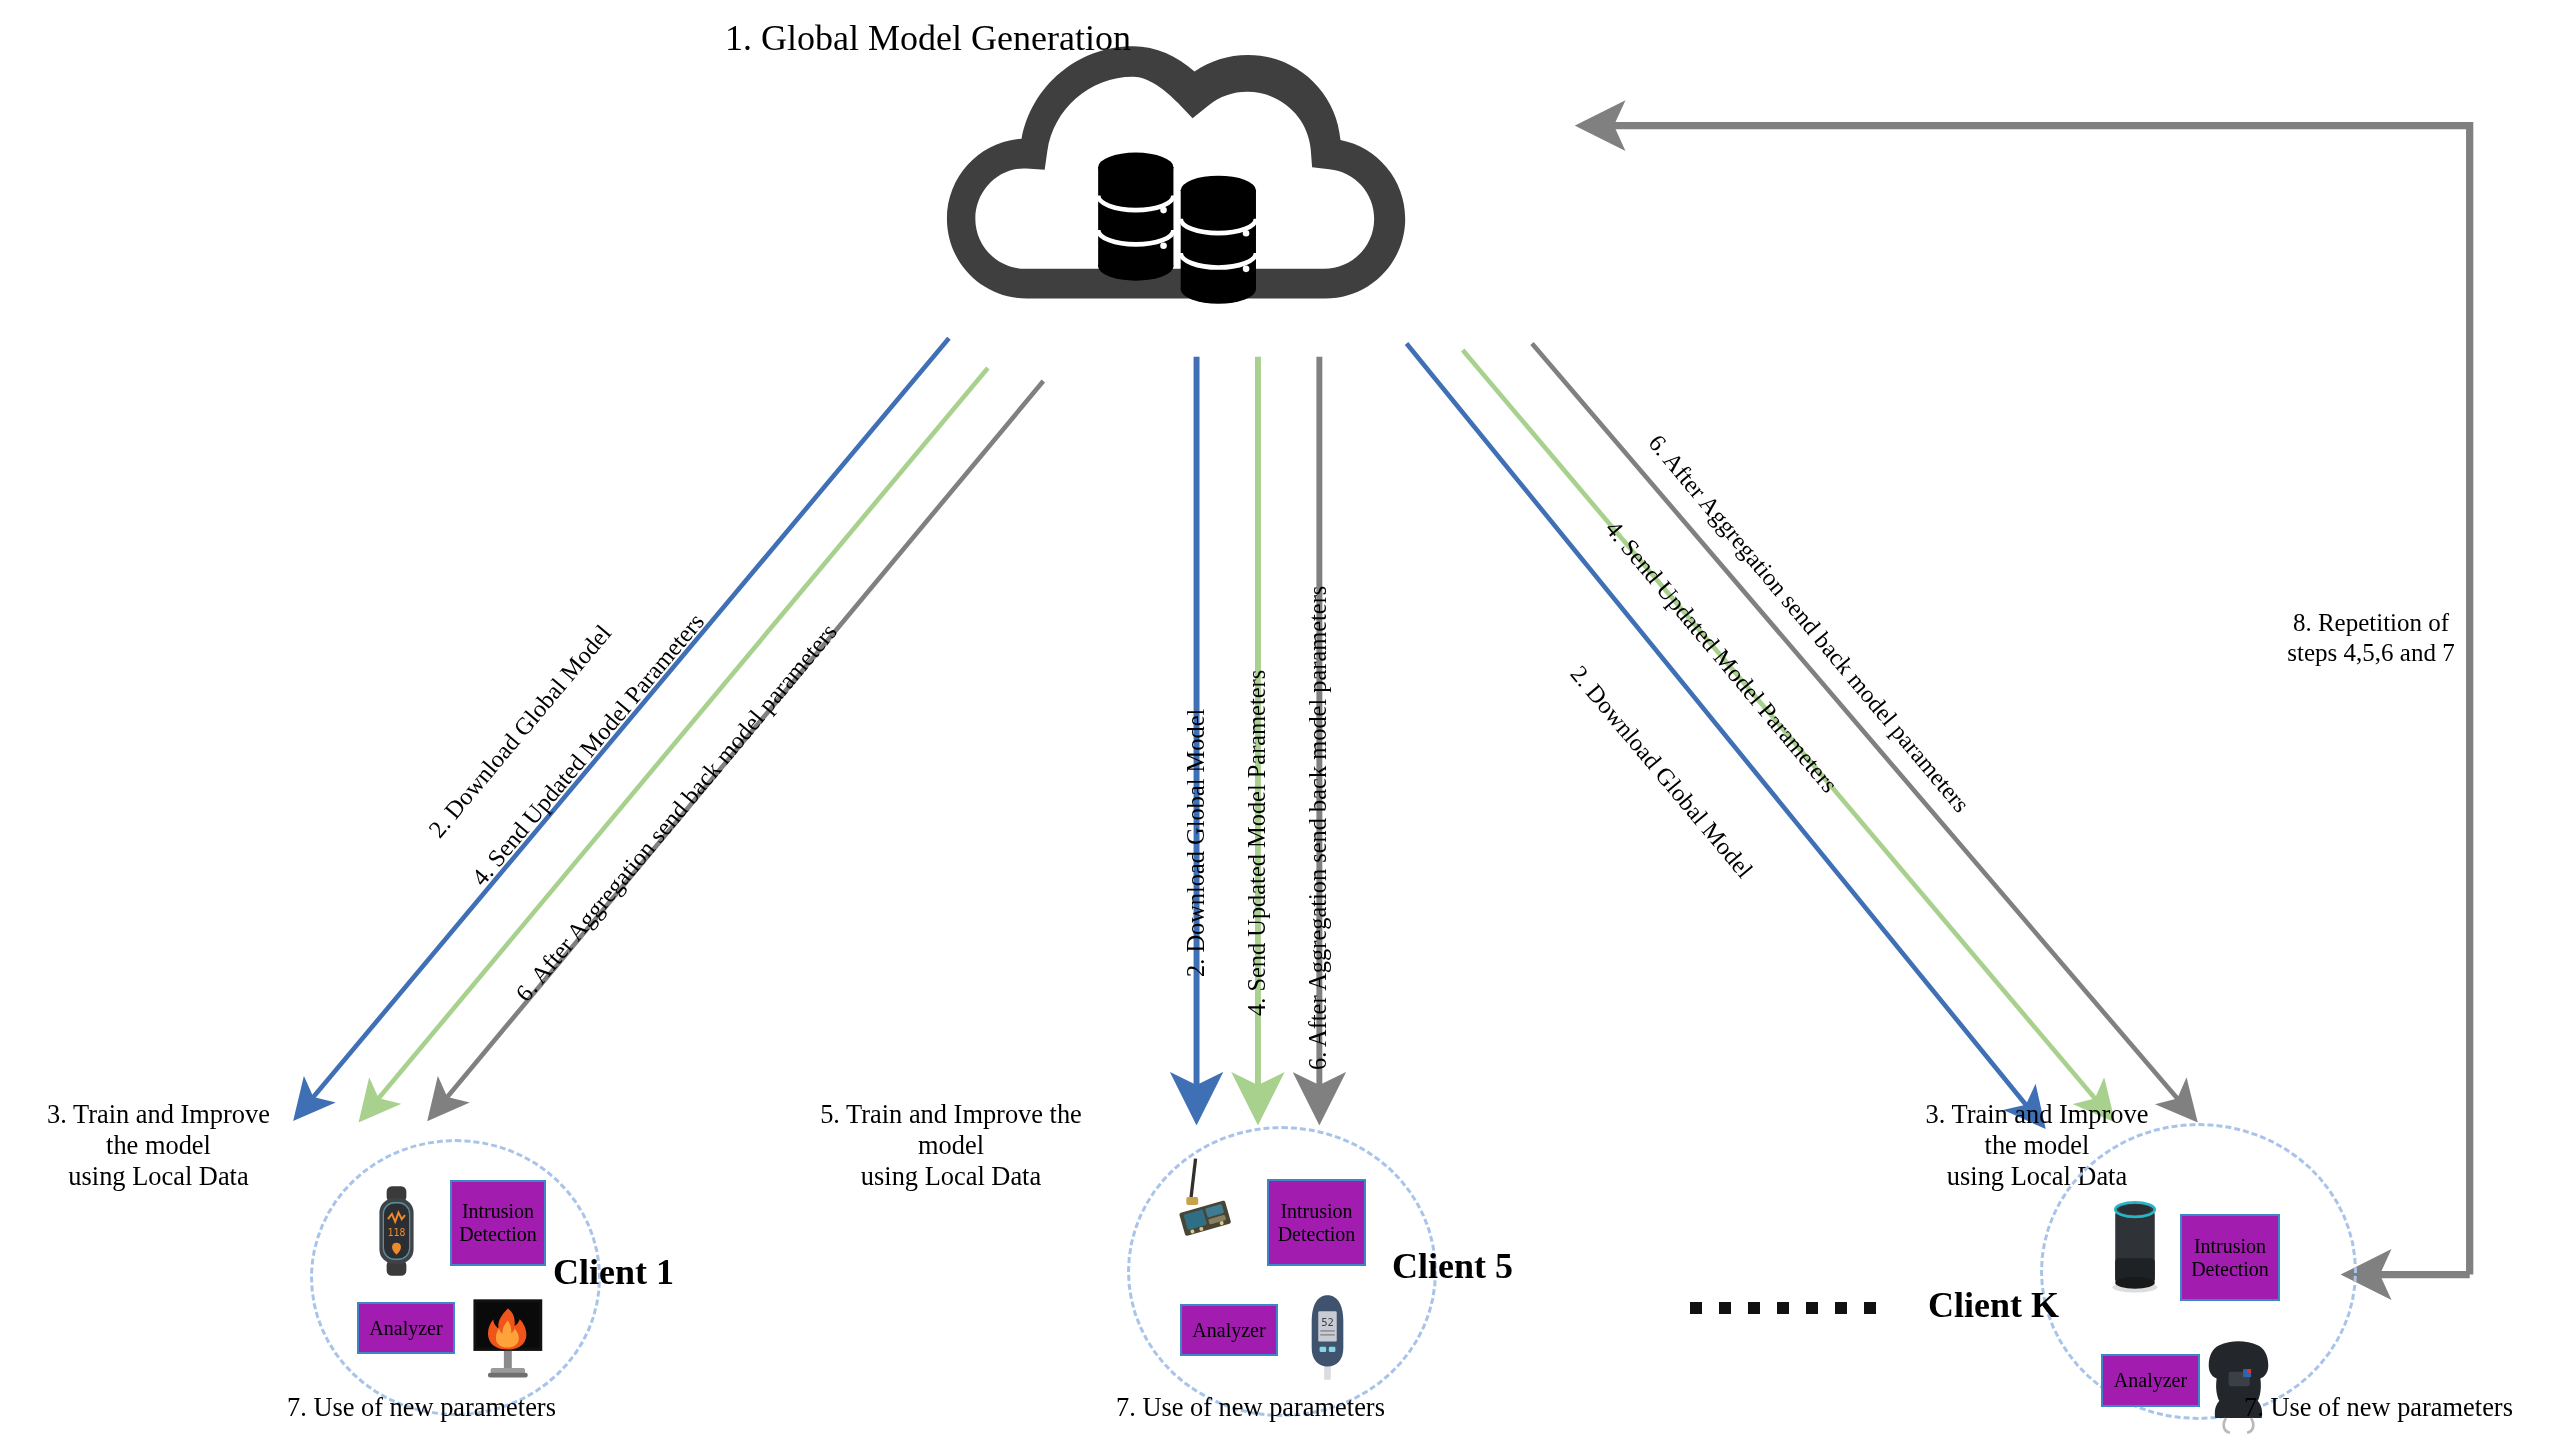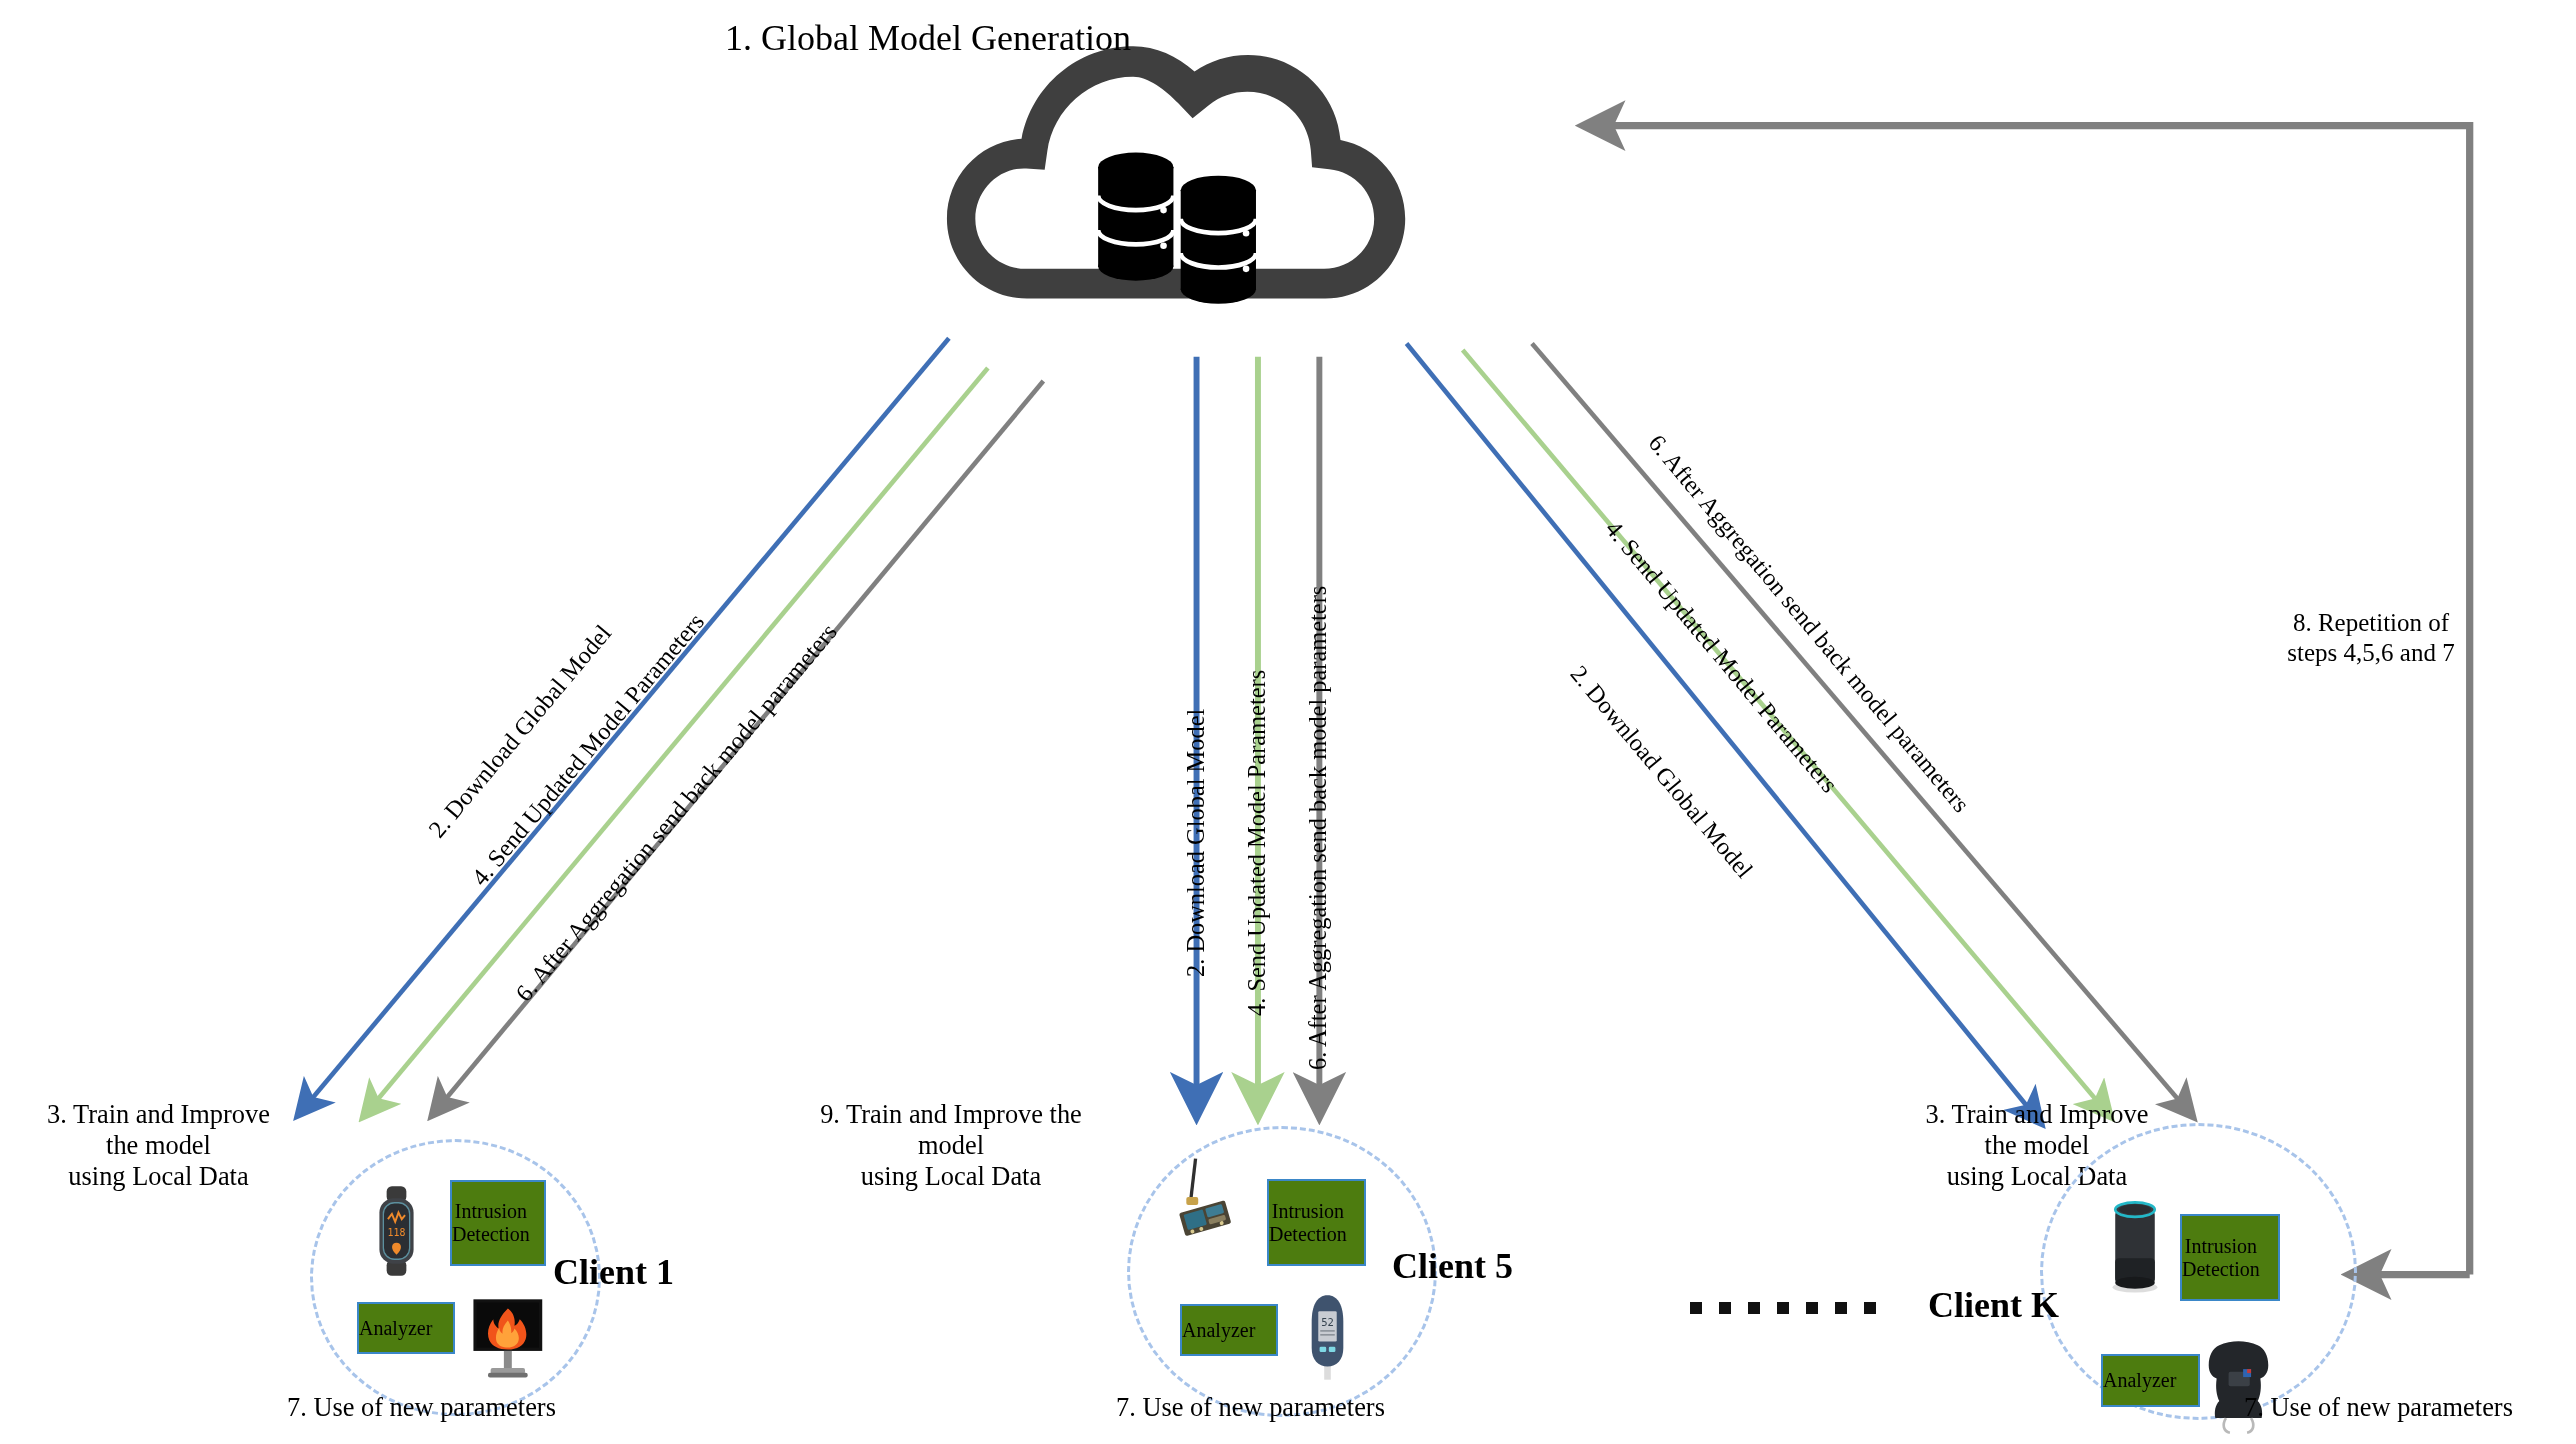--- a/index.html
+++ b/index.html
@@ -7,22 +7,22 @@
        font-family:"Liberation Serif","DejaVu Serif",serif;color:#000;}
   .stage{position:absolute;left:0;top:0;width:2576px;height:1445px;}
   svg.layer{position:absolute;left:0;top:0;width:2576px;height:1445px;pointer-events:none;}
   .txt{position:absolute;white-space:pre;line-height:1.18;}
   .t42{font-size:36px;}
   .t40{font-size:26.4px;}
   .t38{font-size:25px;}
   .bold{font-weight:bold;}
   .ctr{text-align:center;}
   .rotlbl{position:absolute;white-space:nowrap;font-size:24.4px;transform-origin:0 0;}
-  .box{position:absolute;background:#4d7c0f;border:2px solid #3b87c8;
-       display:flex;align-items:center;justify-content:flex-start;text-align:center;
+  .box{position:absolute;background:#a21caf;border:2px solid #3b87c8;
+       display:flex;align-items:center;justify-content:center;text-align:center;
        font-size:20px;line-height:1.15;color:#000;box-sizing:border-box;}
   .ell{position:absolute;border:3.3px dashed #a8c4ea;border-radius:50%;box-sizing:border-box;}
   .dev{position:absolute;}
   .dots{position:absolute;display:flex;gap:17px;}
   .dots i{display:block;width:12px;height:12px;background:#111;}
 </style>
 </head>
 <body>
 
 <div class="stage">
@@ -176,21 +176,21 @@
     </g>
     <rect x="48" y="80" width="12" height="26" fill="#8a8a8a"></rect>
     <rect x="28" y="106" width="52" height="9" rx="3" fill="#9a9a9a"></rect>
     <rect x="24" y="113" width="60" height="7" rx="3" fill="#6f6f6f"></rect>
   </svg>
 
   <div class="txt t42 bold" style="left:553px;top:1251px;">Client 1</div>
 
   <div class="txt t40" style="left:287px;top:1392px;">7. Use of new parameters</div>
 
-  <div class="txt t40 ctr" style="left:766px;top:1099px;width:370px;"><span>9. Train and Improve the
+  <div class="txt t40 ctr" style="left:766px;top:1099px;width:370px;"><span>5. Train and Improve the
 model
 using Local Data</span></div>
 
   <div class="ell" style="left:1127px;top:1126px;width:310px;height:291px;"></div>
 
   <svg class="dev" style="left:1175px;top:1156px;" width="61" height="86" viewBox="0 0 92 130">
     <line x1="31" y1="4" x2="24" y2="64" stroke="#2f2f2f" stroke-width="5"></line>
     <rect x="17" y="62" width="18" height="12" rx="3" fill="#c8a24a"></rect>
     <g transform="rotate(-16 46 96)">
       <rect x="10" y="76" width="72" height="36" rx="3" fill="#4a4434"></rect>

